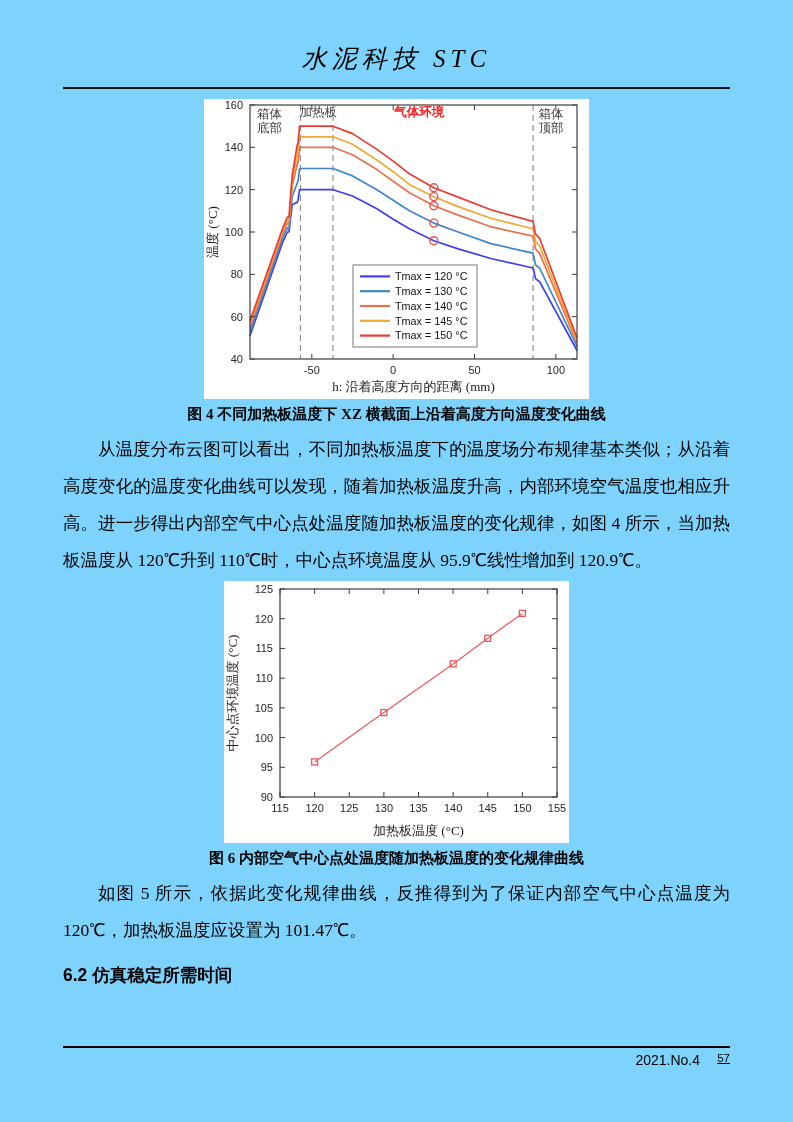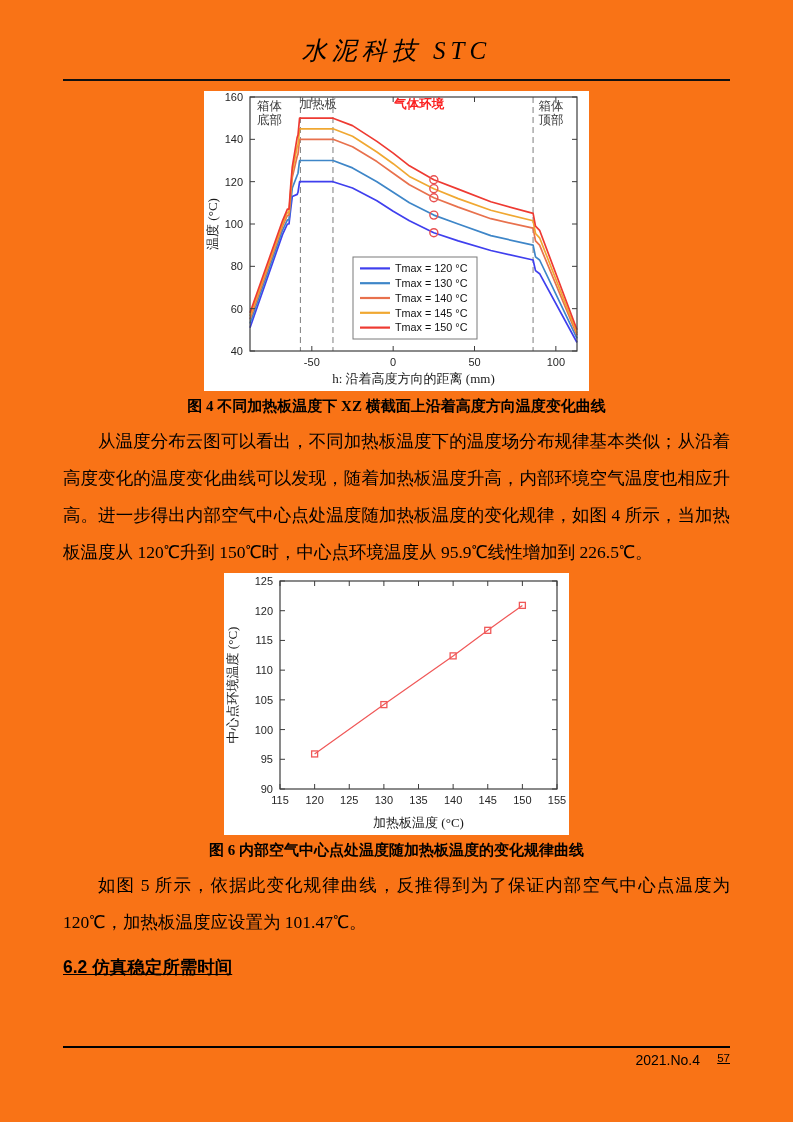--- a/index.html
+++ b/index.html
@@ -1,40 +1,40 @@
 <!DOCTYPE html>
 <html><head>
 <meta charset="utf-8">
 <title>水泥科技 STC - p.57</title>
 <style>
   html,body{margin:0;padding:0;background:#ffffff;}
   .page{
-    width:793px;height:1122px;background:#f97316;position:relative;
-    box-sizing:border-box;padding:22px 63px 0;
+    width:793px;height:1122px;background:#7dd3fc;position:relative;
+    box-sizing:border-box;padding:30px 63px 0;
     font-family:"Liberation Serif", serif;color:#000;overflow:hidden;
   }
   .journal-title{
     text-align:center;font-size:25px;font-style:italic;letter-spacing:5px;
     margin-top:12px;font-weight:500;
   }
   .header-rule{border:none;border-top:2.6px solid #101010;margin:12px 0 0;}
   .figure{text-align:center;margin:0;}
   .fig4{margin-top:10px;}
   .fig5{margin-top:2px;}
   .figcaption{
     font-family:Liberation Serif, serif;font-weight:bold;
     font-size:15px;margin-top:2px;color:#000;
   }
   .body-par{
     font-size:17.5px;line-height:37px;text-align:justify;
     text-indent:2em;margin:7px 0 0;
   }
   .section-heading{
     font-family:"Liberation Sans", sans-serif;font-size:17.5px;
-    font-weight:bold;margin:14px 0 0;text-decoration:underline;
+    font-weight:bold;margin:14px 0 0;
   }
   .page-footer{position:absolute;left:63px;right:63px;top:1046px;}
   .footer-rule{border:none;border-top:2.4px solid #000;margin:0;}
   .footer-row{
     position:relative;text-align:right;
     font-family:"Liberation Sans", sans-serif;font-size:11.5px;margin-top:4px;text-decoration:underline;
   }
   .issue{position:absolute;right:30px;top:0;font-size:14px;}
   svg text{user-select:none;}
 </style>
@@ -112,21 +112,21 @@
         <line x1="156" y1="221.8" x2="186" y2="221.8" stroke="#f0a832" stroke-width="2.2"></line>
         <text x="191" y="225.60000000000002" font-family="&quot;Liberation Sans&quot;, sans-serif" font-size="10.8px" fill="#111">Tmax = 145 °C</text>
         <line x1="156" y1="236.6" x2="186" y2="236.6" stroke="#ee3a32" stroke-width="2.2"></line>
         <text x="191" y="240.4" font-family="&quot;Liberation Sans&quot;, sans-serif" font-size="10.8px" fill="#111">Tmax = 150 °C</text>
         <text x="209.5" y="292" text-anchor="middle" font-family="&quot;Liberation Serif&quot;, serif" font-size="13px" fill="#1a1a1a">h: 沿着高度方向的距离 (mm)</text>
         <text x="13" y="133" text-anchor="middle" font-family="&quot;Liberation Serif&quot;, serif" font-size="13px" fill="#1a1a1a" transform="rotate(-90 13 133)">温度 (°C)</text>
       </svg>
     <div class="figcaption">图 4 不同加热板温度下 XZ 横截面上沿着高度方向温度变化曲线</div>
   </figure>
 
-  <p class="body-par">从温度分布云图可以看出，不同加热板温度下的温度场分布规律基本类似；从沿着高度变化的温度变化曲线可以发现，随着加热板温度升高，内部环境空气温度也相应升高。进一步得出内部空气中心点处温度随加热板温度的变化规律，如图 4 所示，当加热板温度从 120℃升到 150℃时，中心点环境温度从 95.9℃线性增加到 226.5℃。</p>
+  <p class="body-par">从温度分布云图可以看出，不同加热板温度下的温度场分布规律基本类似；从沿着高度变化的温度变化曲线可以发现，随着加热板温度升高，内部环境空气温度也相应升高。进一步得出内部空气中心点处温度随加热板温度的变化规律，如图 4 所示，当加热板温度从 120℃升到 110℃时，中心点环境温度从 95.9℃线性增加到 120.9℃。</p>
 
   <figure class="figure fig5">
     <svg id="chart5" width="345" height="262" viewBox="0 0 345 262">
         <rect x="0" y="0" width="345" height="262" fill="#ffffff"></rect>
         <polyline points="90.6,180.9 159.9,131.6 229.1,82.9 263.8,57.3 298.4,32.4" fill="none" stroke="#f05858" stroke-width="1.2"></polyline>
         <rect x="87.625" y="177.93714285714282" width="6" height="6" fill="none" stroke="#f05858" stroke-width="1.3"></rect>
         <rect x="156.875" y="128.61142857142855" width="6" height="6" fill="none" stroke="#f05858" stroke-width="1.3"></rect>
         <rect x="226.125" y="79.87999999999997" width="6" height="6" fill="none" stroke="#f05858" stroke-width="1.3"></rect>
         <rect x="260.75" y="54.32571428571427" width="6" height="6" fill="none" stroke="#f05858" stroke-width="1.3"></rect>
         <rect x="295.375" y="29.365714285714247" width="6" height="6" fill="none" stroke="#f05858" stroke-width="1.3"></rect>

